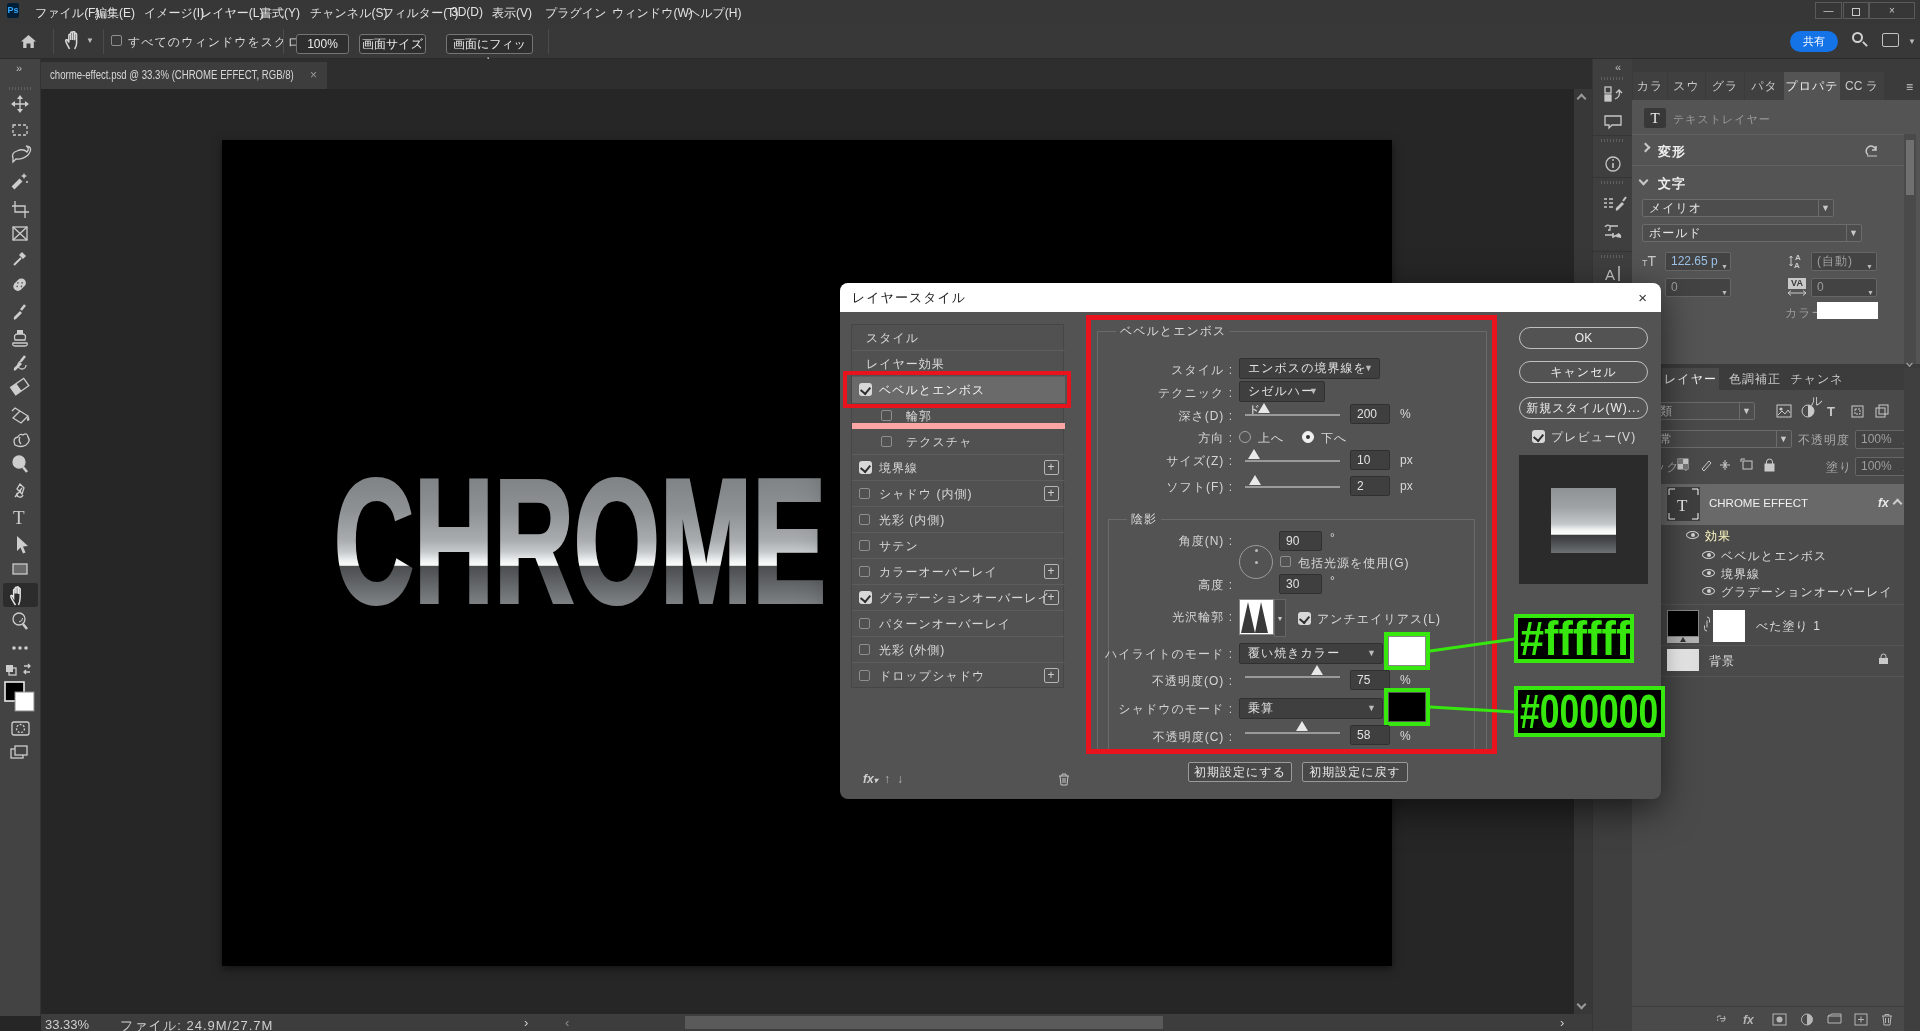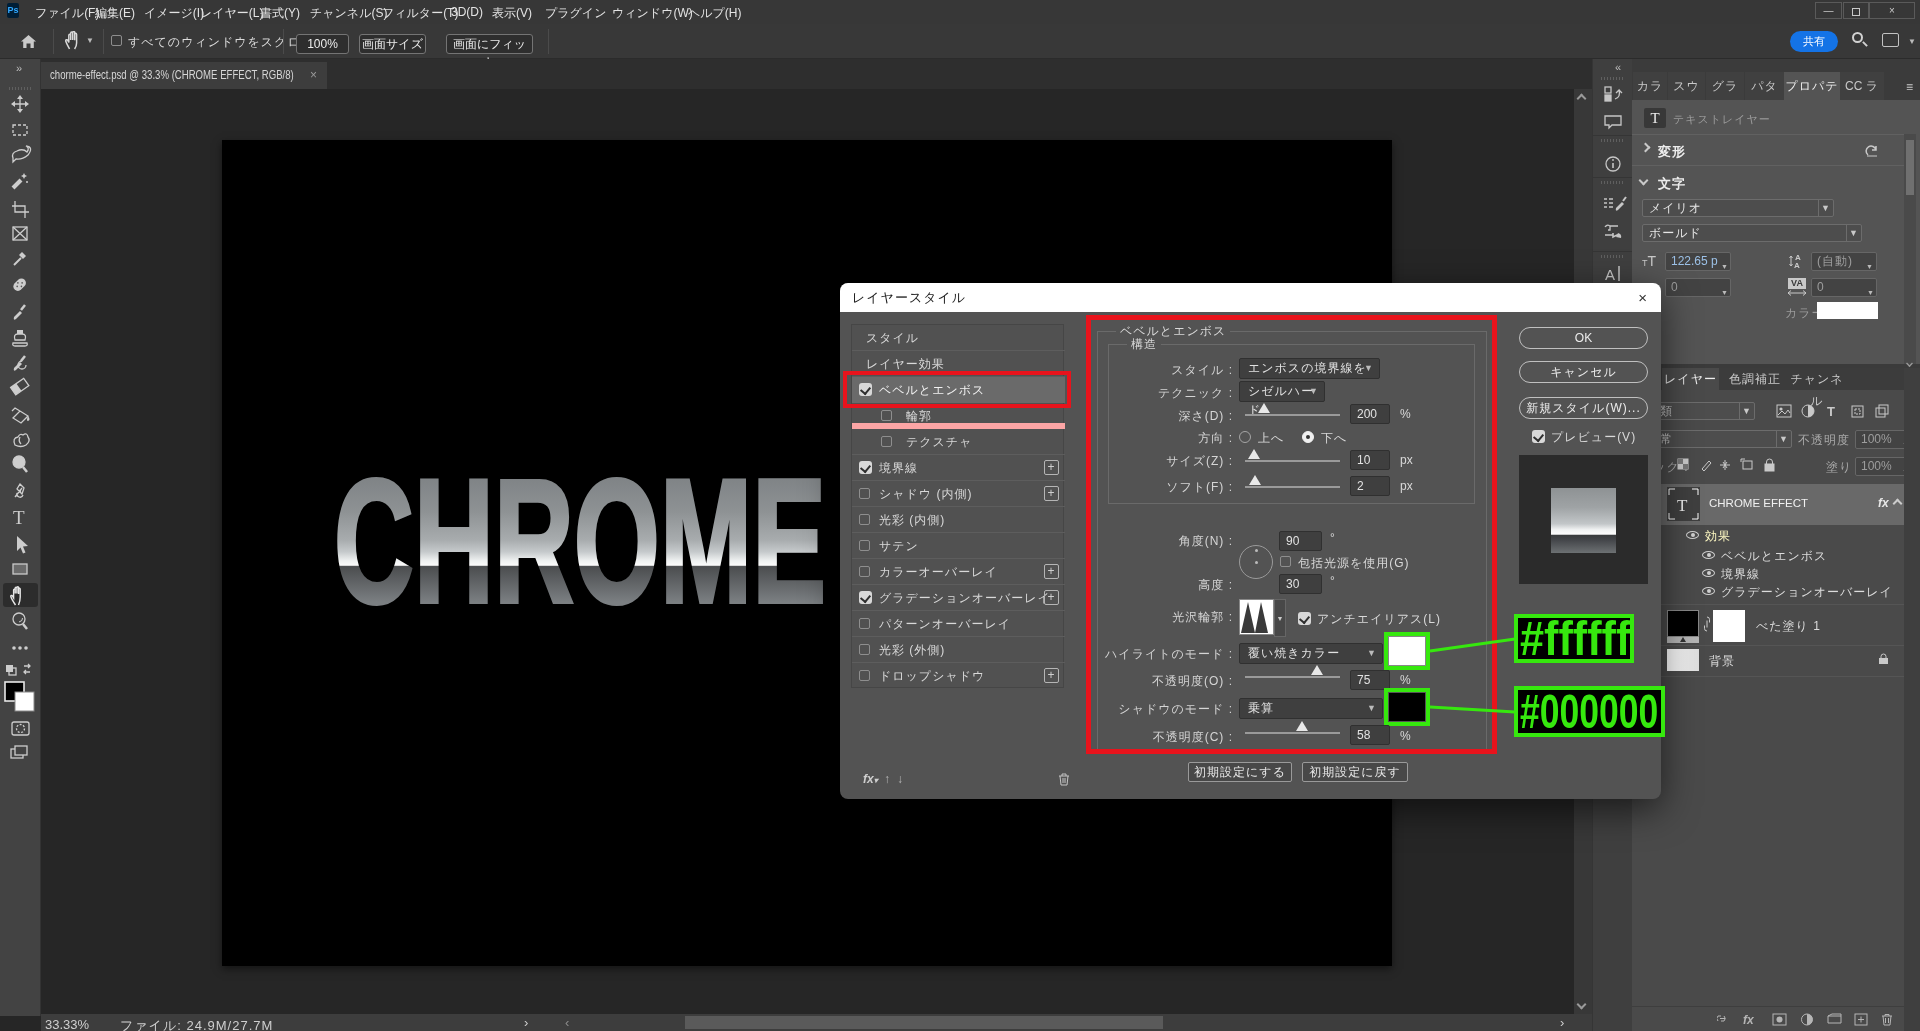--- a/index.html
+++ b/index.html
@@ -456,22 +456,22 @@
   <div style="position:absolute;left:57px;top:489px;color:#b5b5b5">↓</div>
   <svg style="position:absolute;left:218px;top:490px" width="12" height="13">
         <path d="M1 3h10M4 3V1h4v2M2 3l1 9h6l1-9M5 5v5M7 5v5" stroke="#c5c5c5" fill="none"></path>
       </svg>
 
   <div style="position:absolute;left:3px;top:88px;width:228px;height:37px;border:4px solid #e8131c"></div>
 
   <div class="fldst" style="left:257px;top:48px;width:390px;height:423px">
         <span class="lg jp" style="left:18px">ベベルとエンボス</span>
       </div>
-  <div class="fldst" style="left:268px;top:61px;width:367px;height:160px">
-        <span class="lg jp" style="left:18px">構造</span>
+  <div class="fldst" style="left:268px;top:236px;width:367px;height:231px">
+        <span class="lg jp" style="left:18px">陰影</span>
       </div>
 
   <div class="dlbl jp" style="left:280px;top:79px;width:113px">スタイル :</div>
   <div class="dsel jp" style="left:399px;top:75px;width:141px">エンボスの境界線を描く<span class="chv">▼</span></div>
   <div class="dlbl jp" style="left:280px;top:102px;width:113px">テクニック :</div>
   <div class="dsel jp" style="left:399px;top:98px;width:86px">シゼルハード<span class="chv">▼</span></div>
   <div class="dlbl jp" style="left:280px;top:125px;width:113px">深さ(D) :</div>
   <div class="track" style="left:405px;top:131px;width:95px">
         <span class="thumb" style="left:13px"></span>
       </div>

